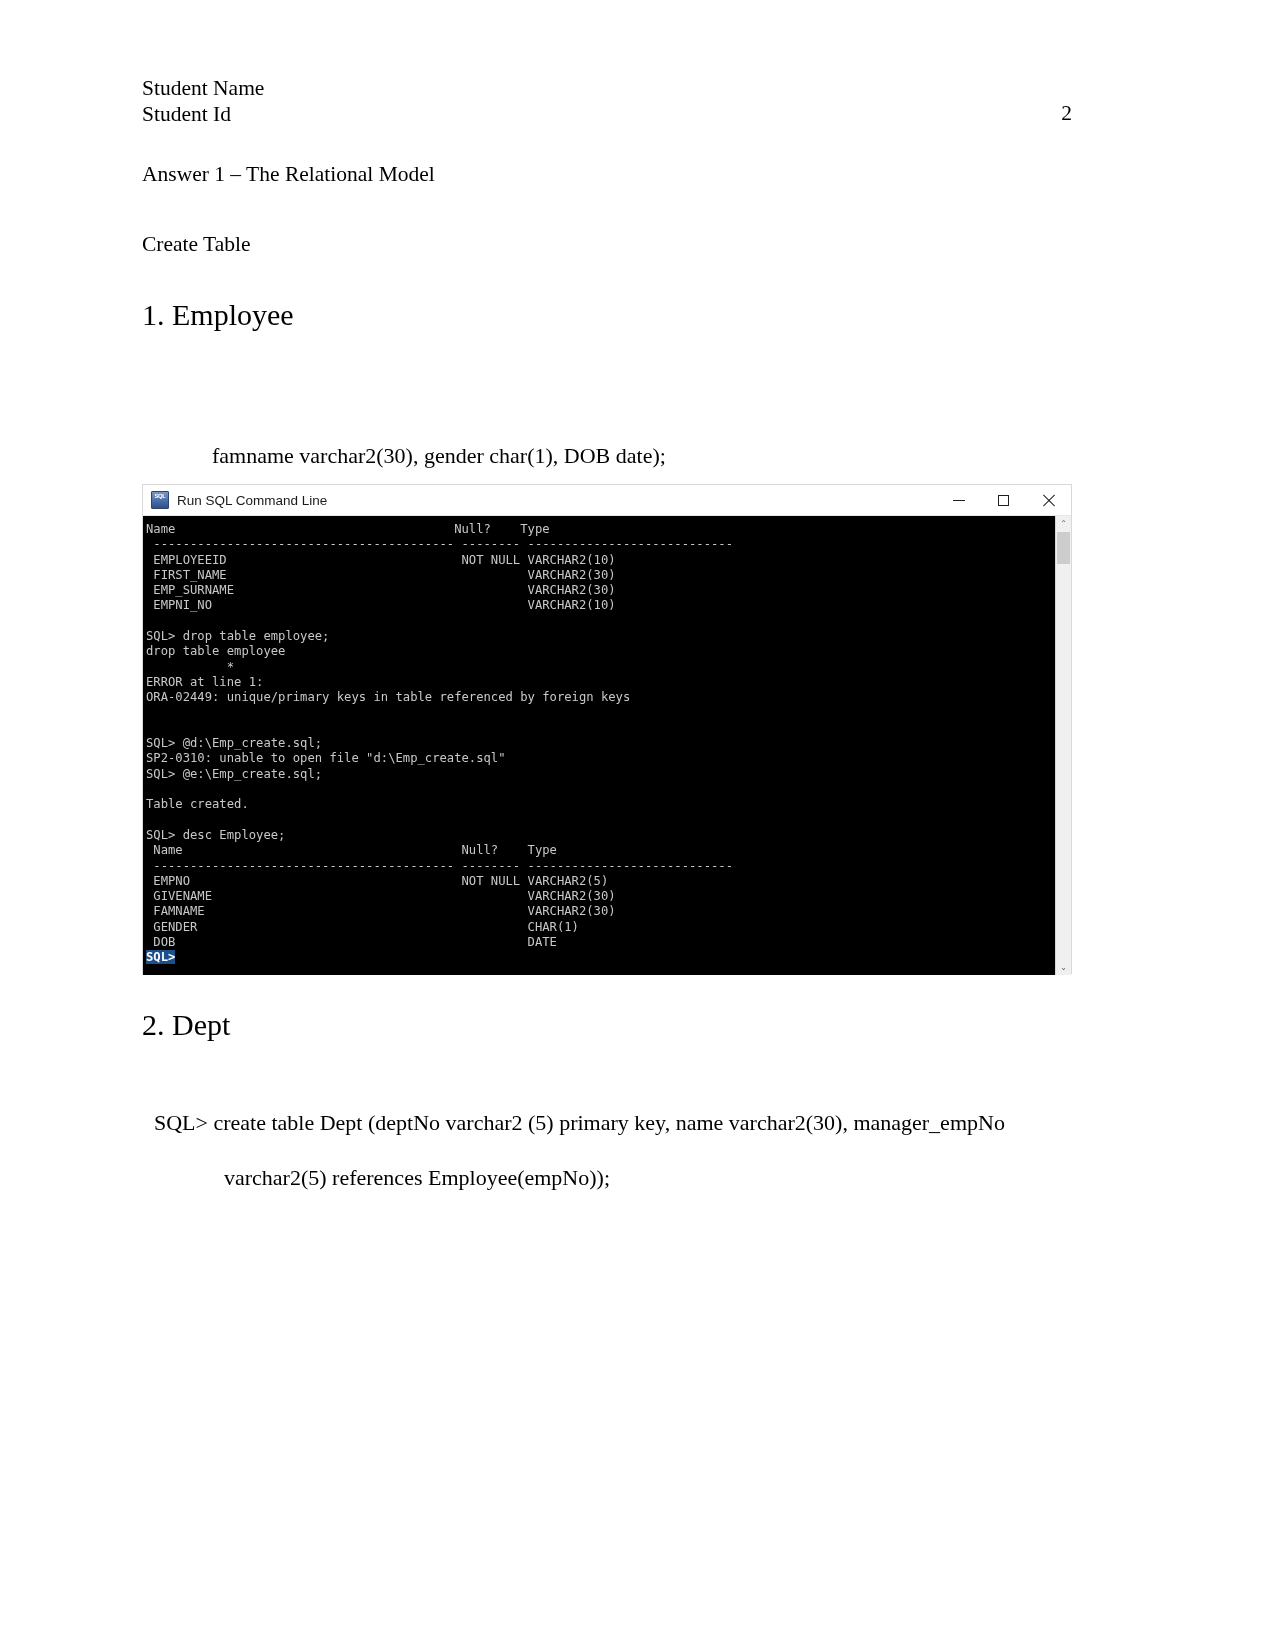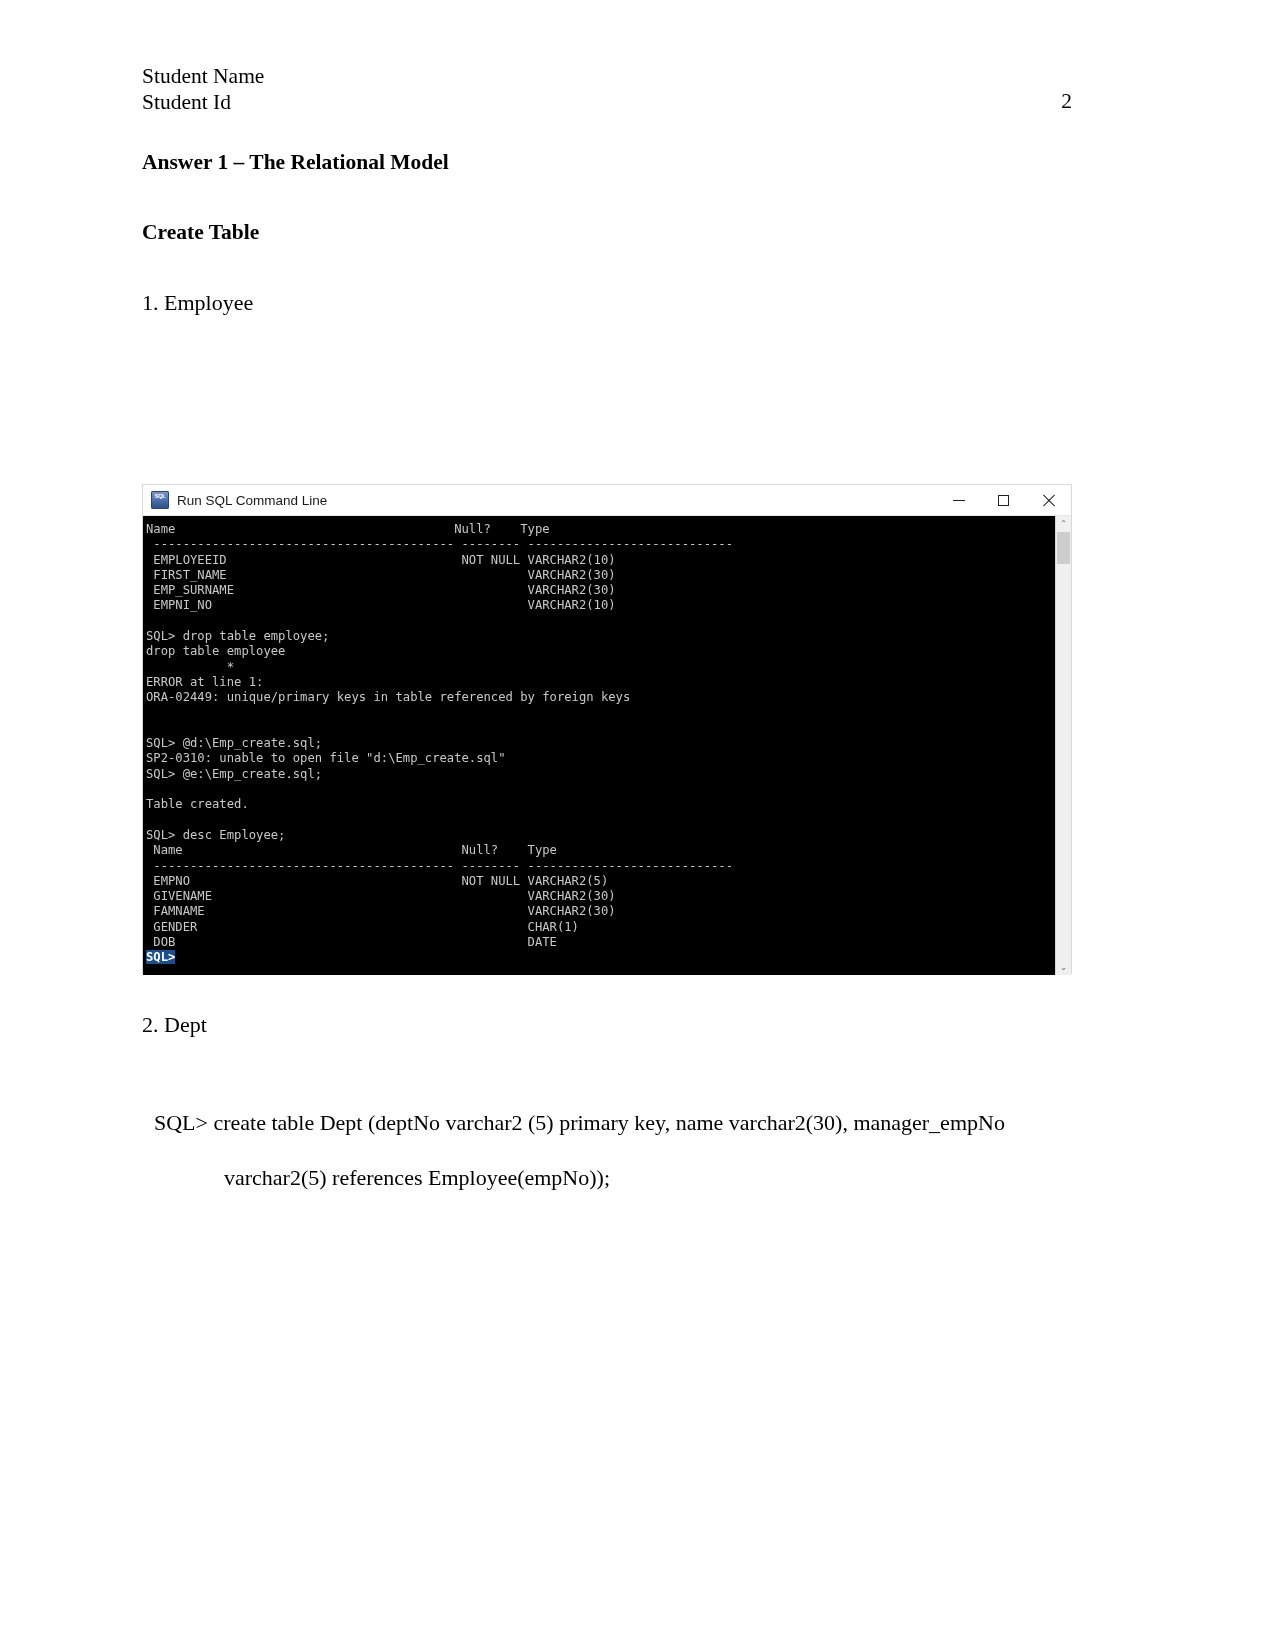--- a/index.html
+++ b/index.html
@@ -20,21 +20,21 @@
     position: absolute;
     left: 0; top: 0;
     width: 1275px;
     height: 1650px;
     background: #ffffff;
   }
 
   .content {
     position: absolute;
     left: 142px;
-    top: 64px;
+    top: 76px;
     width: 930px;
   }
 
   
   .doc-header {
     position: relative;
     height: 58px;
   }
   .doc-header .ident {
     position: absolute;
@@ -47,27 +47,27 @@
   .doc-header .pagenum {
     position: absolute;
     right: 0;
     top: 25px;
     font-size: 21.5px;
     line-height: 25.5px;
   }
 
   
   .h-bold {
-    font-weight: bold;
+    font-weight: normal;
     font-size: 21.5px;
     line-height: 26px;
     margin: 0;
   }
   .para {
-    font-size: 22px;
+    font-size: 30px;
     line-height: 26px;
     margin: 0;
   }
   .sql-para {
     font-size: 22px;
     line-height: 55px;
     margin: 0;
     text-align: justify;
     text-indent: 0;
     padding-left: 70px;
@@ -264,20 +264,21 @@
     <p class="h-bold">Create Table</p>
 
     <div class="sp-3"></div>
 
     <p class="para">1. Employee</p>
 
     <div class="sp-3"></div>
 
     <div class="sql-para">
       <br>
+      <span>famname varchar2(30), gender char(1), DOB date);</span>
     </div>
 
   </div>
 
   <div class="win">
 
     <div class="win-titlebar">
       <span class="win-icon"></span>
       <span class="win-title">Run SQL Command Line</span>
       <div class="win-buttons">

